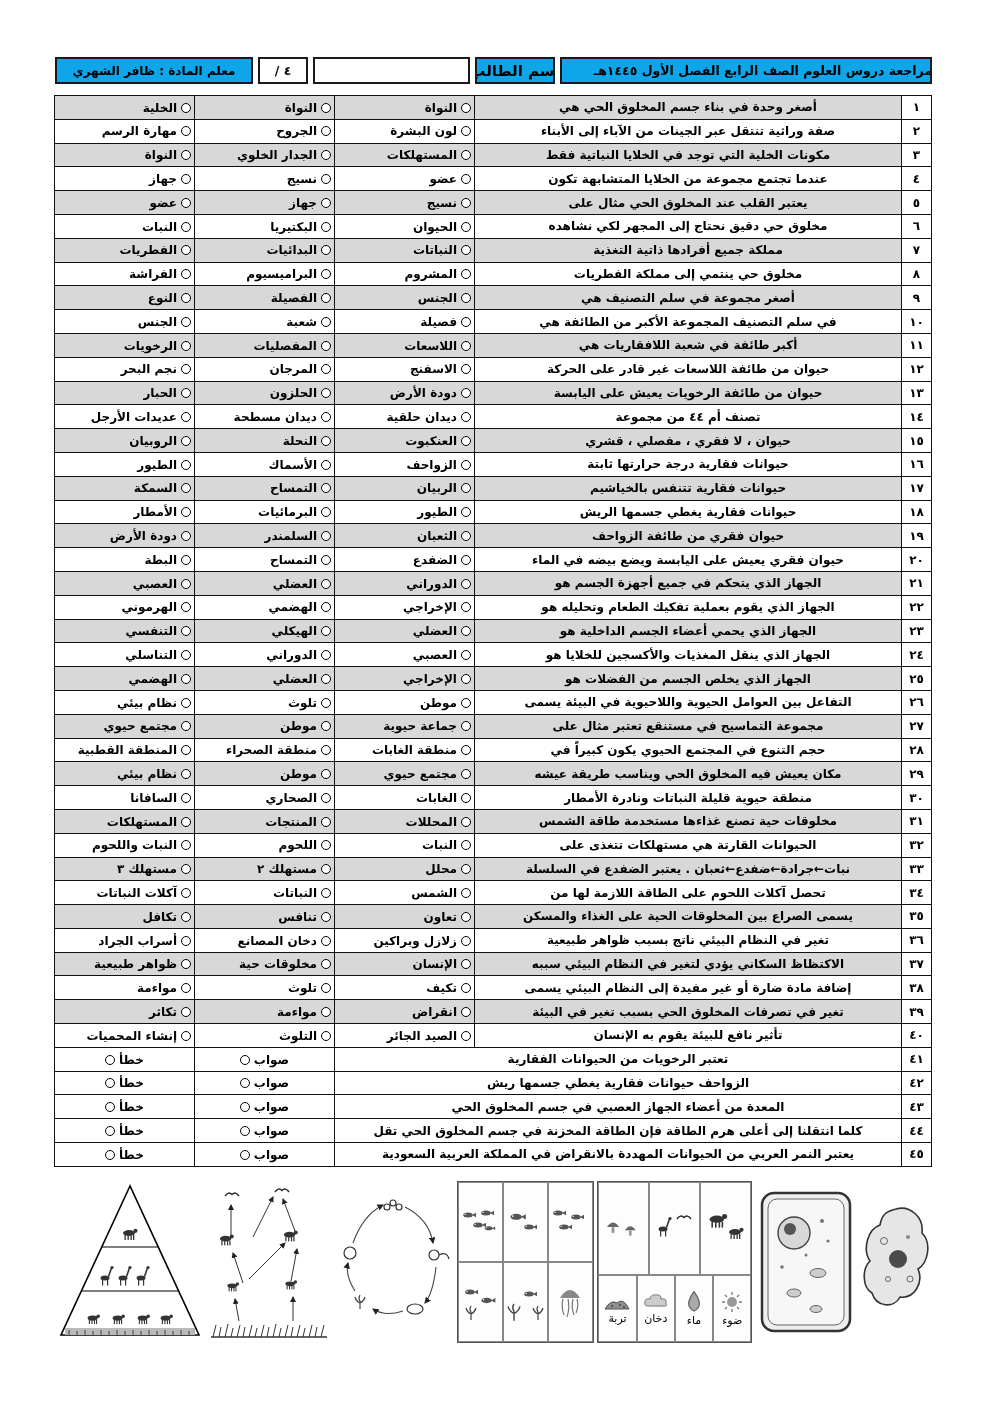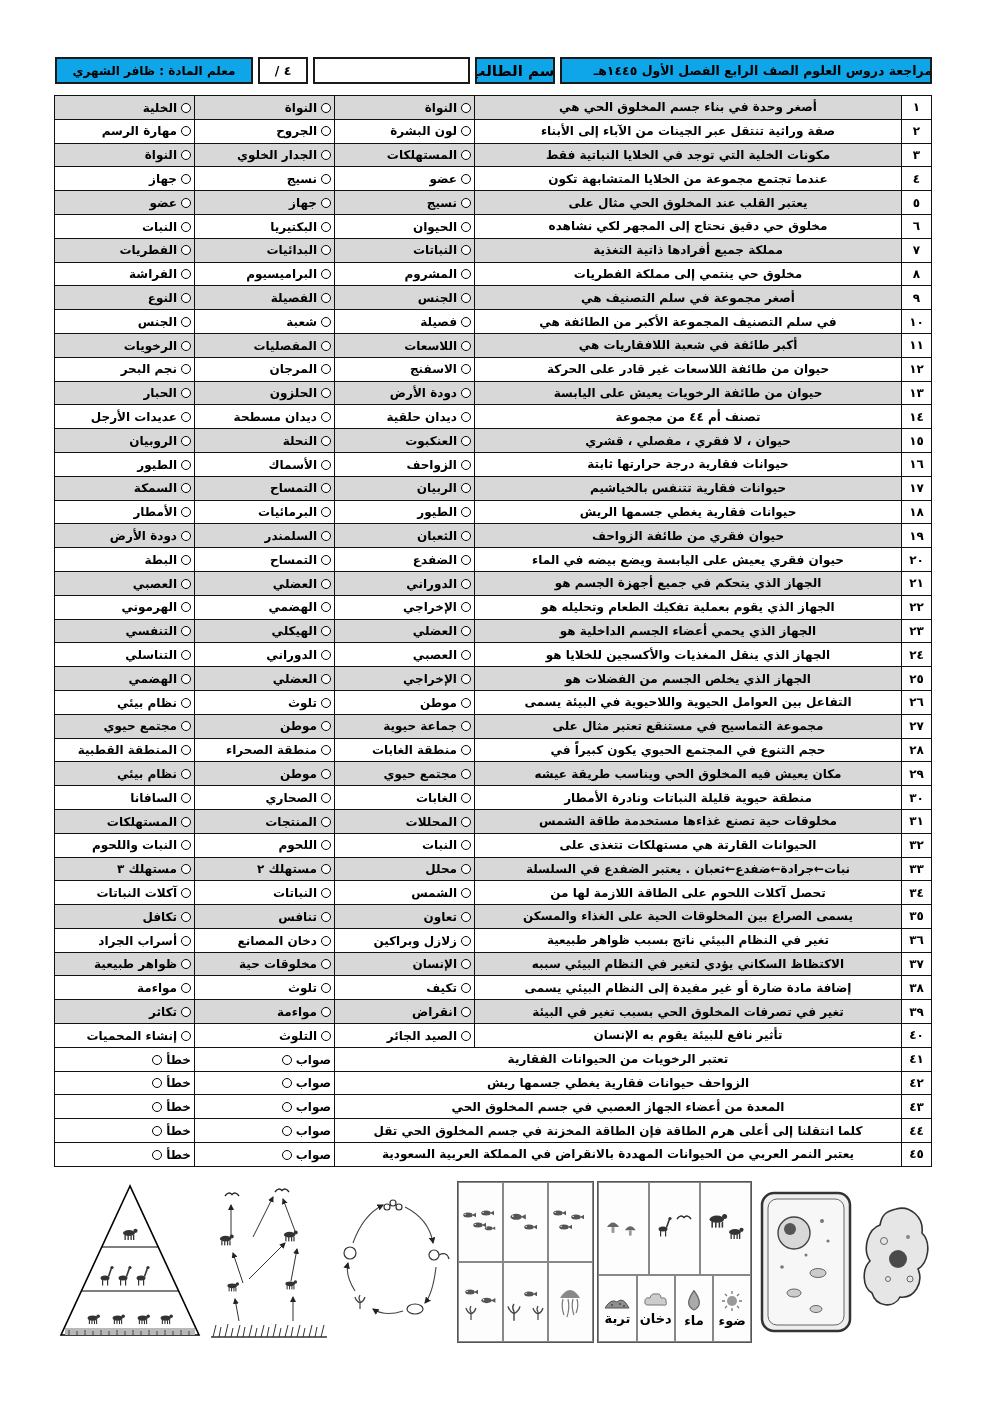--- a/index.html
+++ b/index.html
@@ -33,37 +33,37 @@
     font-weight: 700;
     white-space: nowrap;
     overflow: hidden;
     background: #fff;
   }
   td.num { text-align: center; font-size: 11px; padding: 0; }
   td.q   { text-align: center; padding-right: 6px; }
   tr.shaded td.q, tr.shaded td.opt { background: #d8d8d8; }
   td.opt { text-align: right; padding-right: 8px; }
   td.opt .optwrap { display: inline-flex; align-items: center; gap: 4px; vertical-align: middle; }
-  td.opt.tfopt { text-align: right; padding-right: 3px; }
+  td.opt.tfopt { text-align: center; padding-right: 3px; }
   .radio {
     width: 10px; height: 10px;
     border: 1.7px solid #000; border-radius: 50%;
     background: #fff; flex: 0 0 auto; display: inline-block;
   }
   
   .figures { margin-top: 14px; display: flex; gap: 3px; height: 162px; align-items: stretch; justify-content: space-between; }
   .fig { position: relative; overflow: hidden; }
   .fig svg { display: block; }
   .photo-grid { display: grid; grid-template-columns: repeat(3, 1fr); grid-auto-rows: 1fr; height: 100%; width: 137px; border: 1px solid #555; background: #fdfdfd; }
   .photo-cell { border: 0.8px solid #888; display: flex; align-items: center; justify-content: center; overflow: hidden; }
   .org-panel { width: 155px; height: 100%; border: 1px solid #555; display: flex; flex-direction: column; background: #fdfdfd; }
   .org-top    { flex: 0 0 58%; display: grid; grid-template-columns: repeat(3, 1fr); }
   .org-bottom { flex: 0 0 42%; display: grid; grid-template-columns: repeat(4, 1fr); }
   .org-cell { border: 0.8px solid #888; display: flex; flex-direction: column; align-items: center; justify-content: center; gap: 2px; overflow: hidden; }
-  .org-caption { font-size: 13px; font-weight: 700; line-height: 1; }
+  .org-caption { font-size: 11px; font-weight: 400; line-height: 1; }
   .defs-holder { position: absolute; width: 0; height: 0; overflow: hidden; }
 </style>
 </head>
 <body>
 
 <div class="page">
 
   <div class="header">
     <div class="hbox gray title-box">مراجعة دروس العلوم الصف الرابع الفصل الأول ١٤٤٥هـ</div>
     <div class="hbox gray student-box">اسم الطالب</div>

